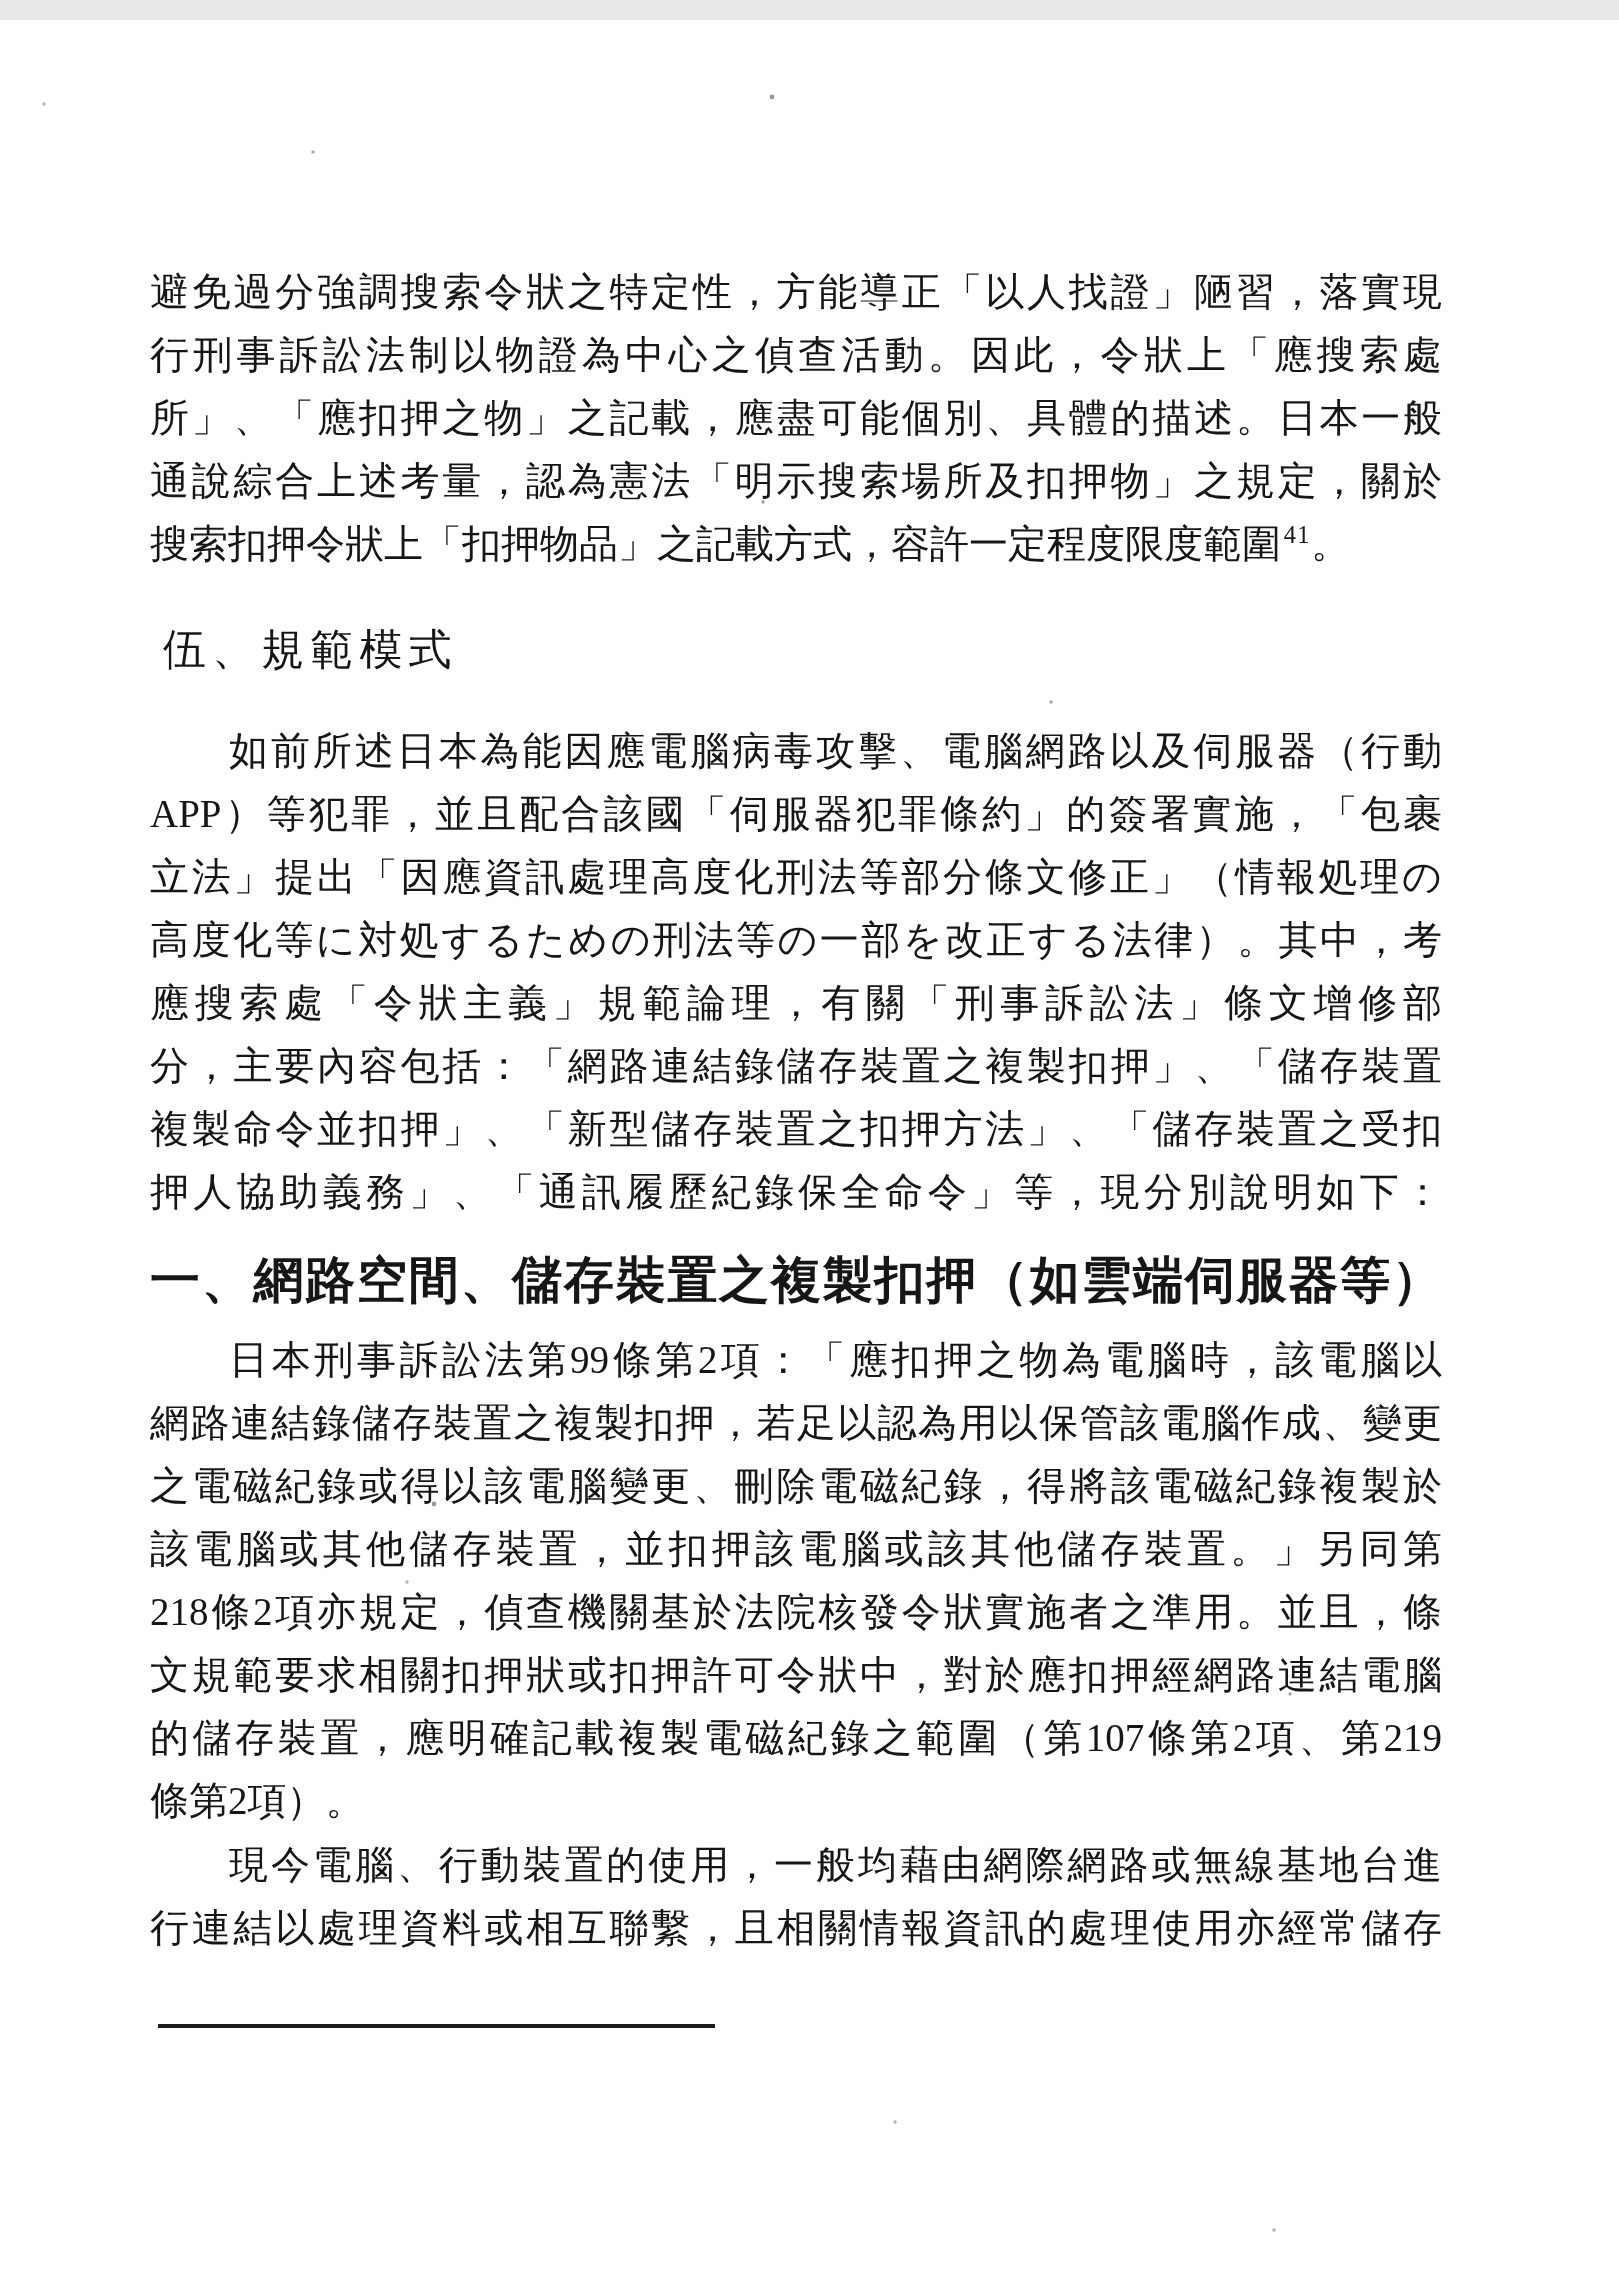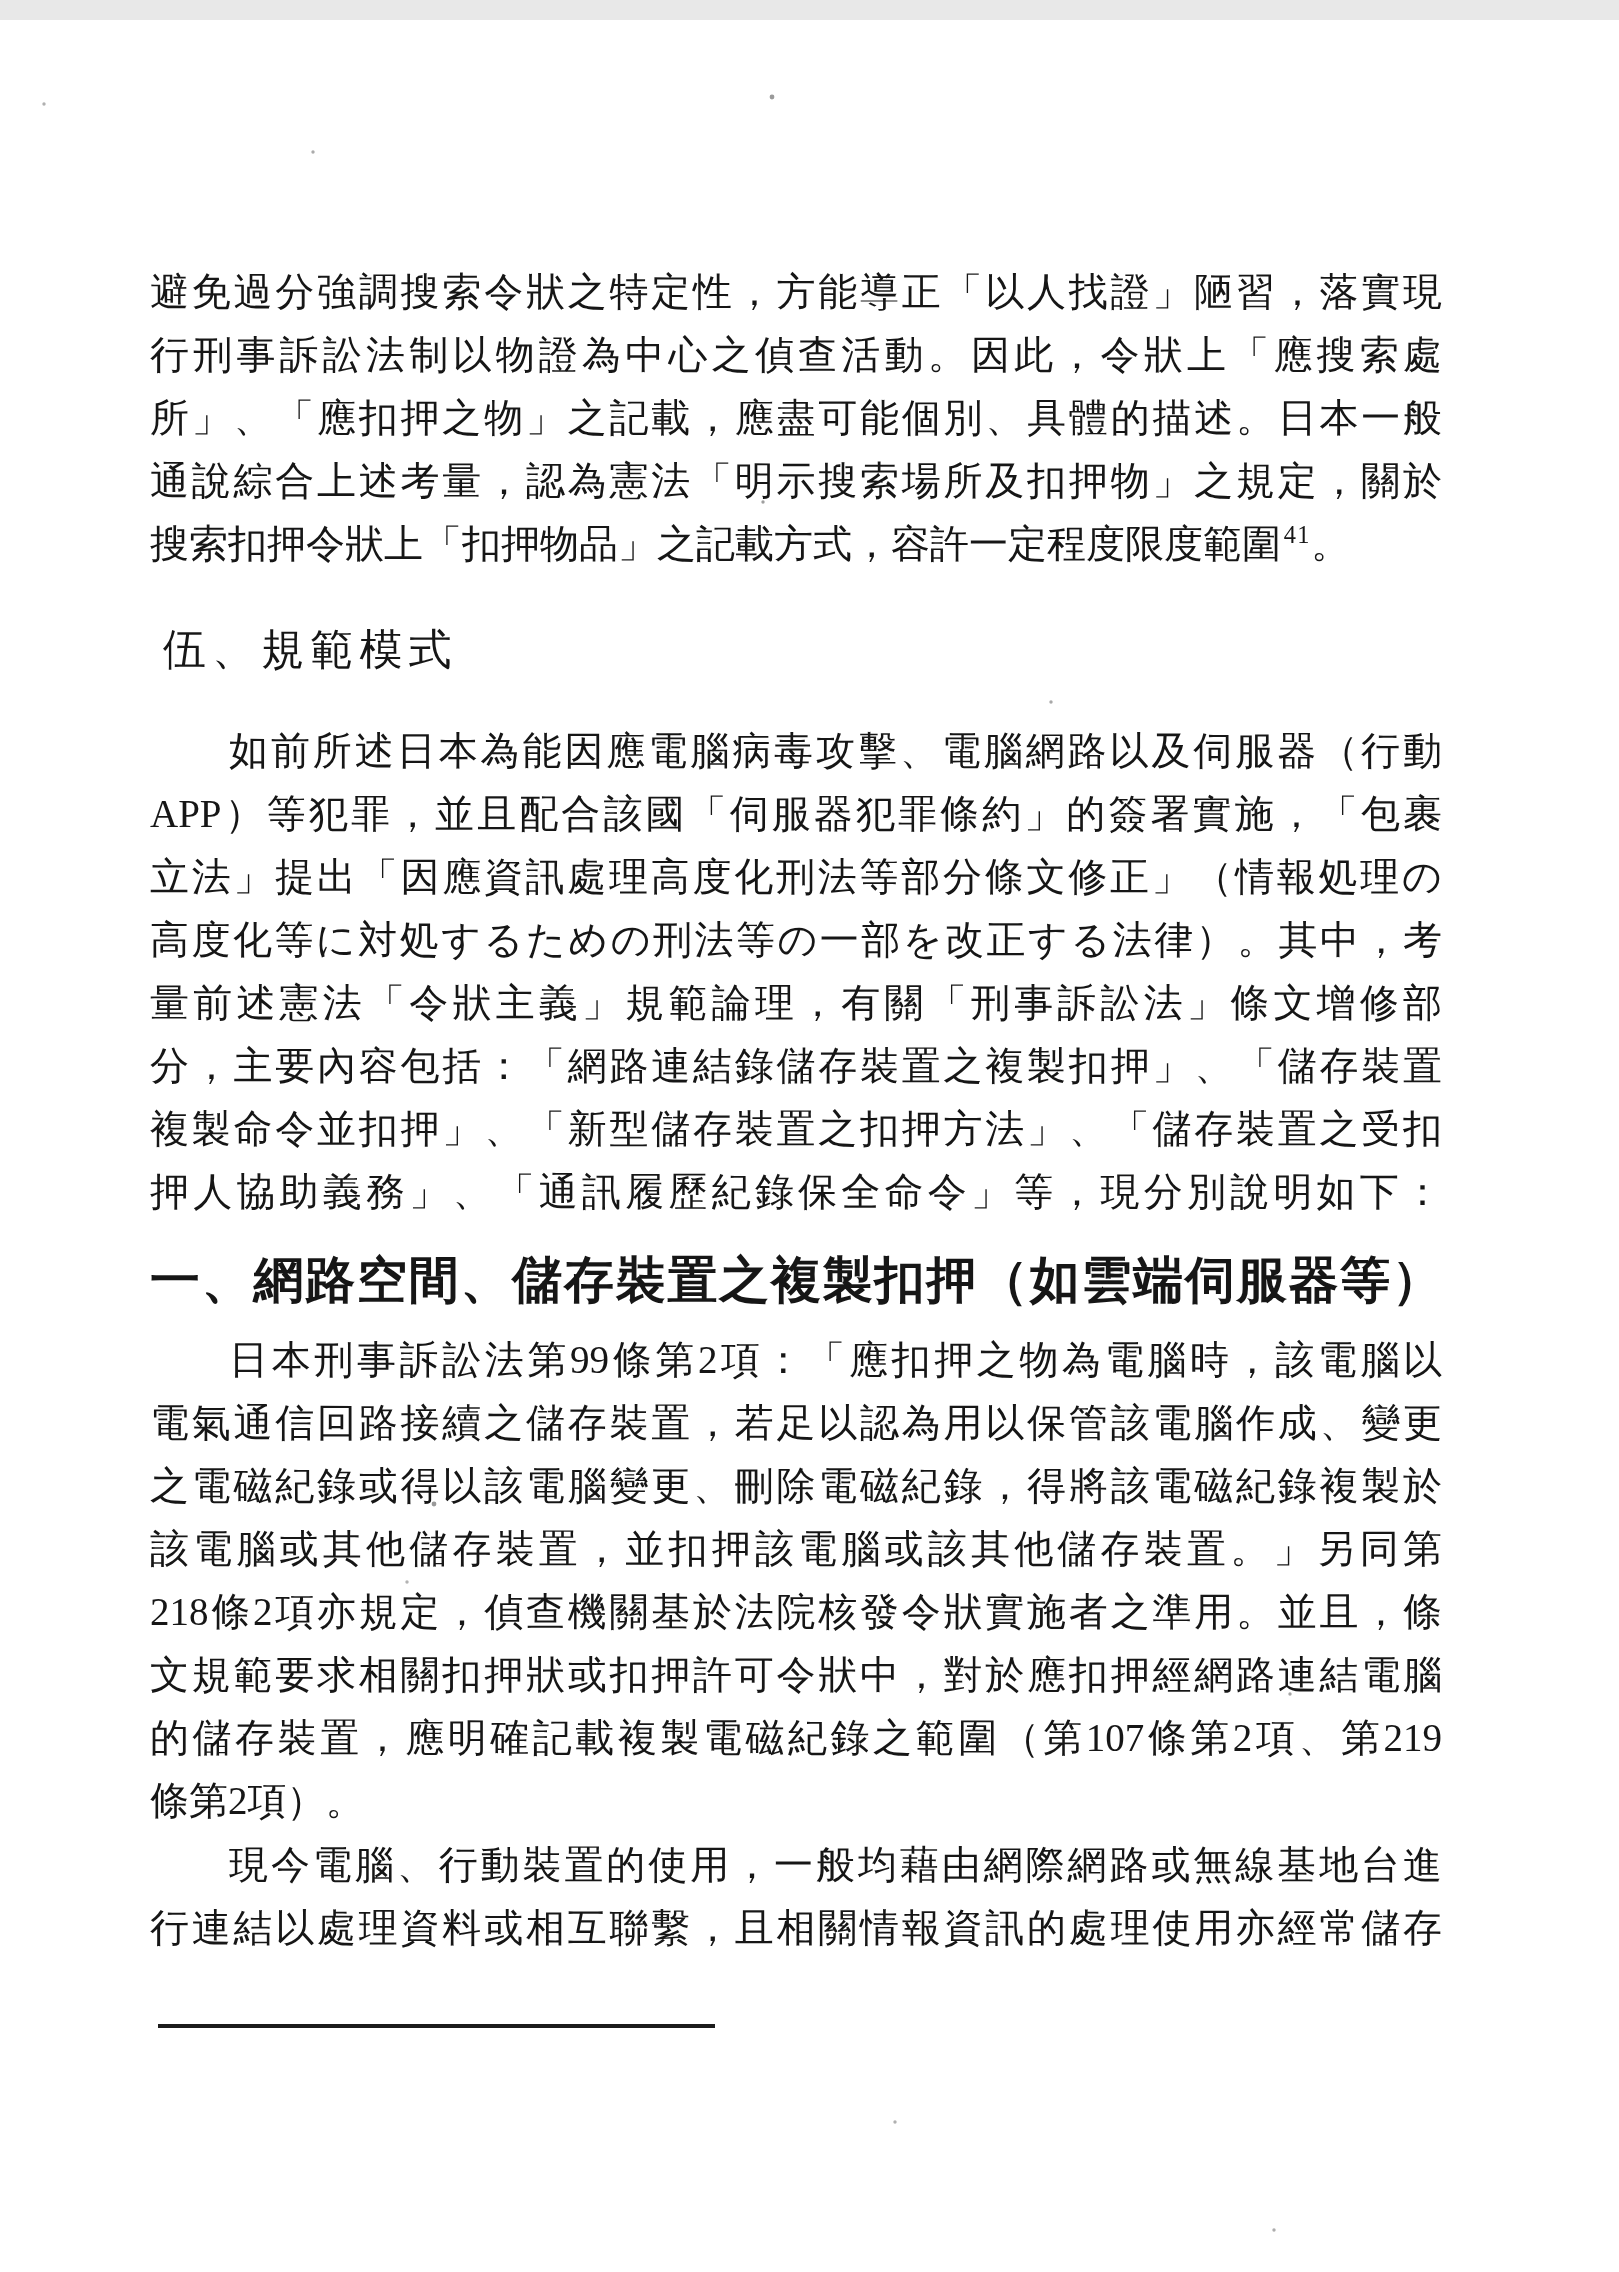--- a/index.html
+++ b/index.html
@@ -131,31 +131,31 @@
     <div class="l"><span>搜索扣押令狀上「扣押物品」之記載方式，容許一定程度限度範圍</span><sup class="fnref">41</sup><span>。</span></div>
   </section>
 
   <h1 class="h-section">伍、規範模式</h1>
 
   <section class="para" id="p2">
     <div class="l j indent">如前所述日本為能因應電腦病毒攻擊、電腦網路以及伺服器（行動</div>
     <div class="l j">APP）等犯罪，並且配合該國「伺服器犯罪條約」的簽署實施，「包裹</div>
     <div class="l j">立法」提出「因應資訊處理高度化刑法等部分條文修正」（情報処理の</div>
     <div class="l j">高度化等に対処するための刑法等の一部を改正する法律）。其中，考</div>
-    <div class="l j">量前述憲法「令狀主義」規範論理，有關「刑事訴訟法」條文增修部</div>
+    <div class="l j">應搜索處「令狀主義」規範論理，有關「刑事訴訟法」條文增修部</div>
     <div class="l j">分，主要內容包括：「網路連結錄儲存裝置之複製扣押」、「儲存裝置</div>
     <div class="l j">複製命令並扣押」、「新型儲存裝置之扣押方法」、「儲存裝置之受扣</div>
     <div class="l j">押人協助義務」、「通訊履歷紀錄保全命令」等，現分別說明如下：</div>
   </section>
 
   <h2 class="h-sub">一、網路空間、儲存裝置之複製扣押（如雲端伺服器等）</h2>
 
   <section class="para" id="p3">
     <div class="l j indent">日本刑事訴訟法第99條第2項：「應扣押之物為電腦時，該電腦以</div>
-    <div class="l j">電氣通信回路接續之儲存裝置，若足以認為用以保管該電腦作成、變更</div>
+    <div class="l j">網路連結錄儲存裝置之複製扣押，若足以認為用以保管該電腦作成、變更</div>
     <div class="l j">之電磁紀錄或得以該電腦變更、刪除電磁紀錄，得將該電磁紀錄複製於</div>
     <div class="l j">該電腦或其他儲存裝置，並扣押該電腦或該其他儲存裝置。」另同第</div>
     <div class="l j">218條2項亦規定，偵查機關基於法院核發令狀實施者之準用。並且，條</div>
     <div class="l j">文規範要求相關扣押狀或扣押許可令狀中，對於應扣押經網路連結電腦</div>
     <div class="l j">的儲存裝置，應明確記載複製電磁紀錄之範圍（第107條第2項、第219</div>
     <div class="l">條第2項）。</div>
   </section>
 
   <section class="para" id="p4">
     <div class="l j indent">現今電腦、行動裝置的使用，一般均藉由網際網路或無線基地台進</div>

